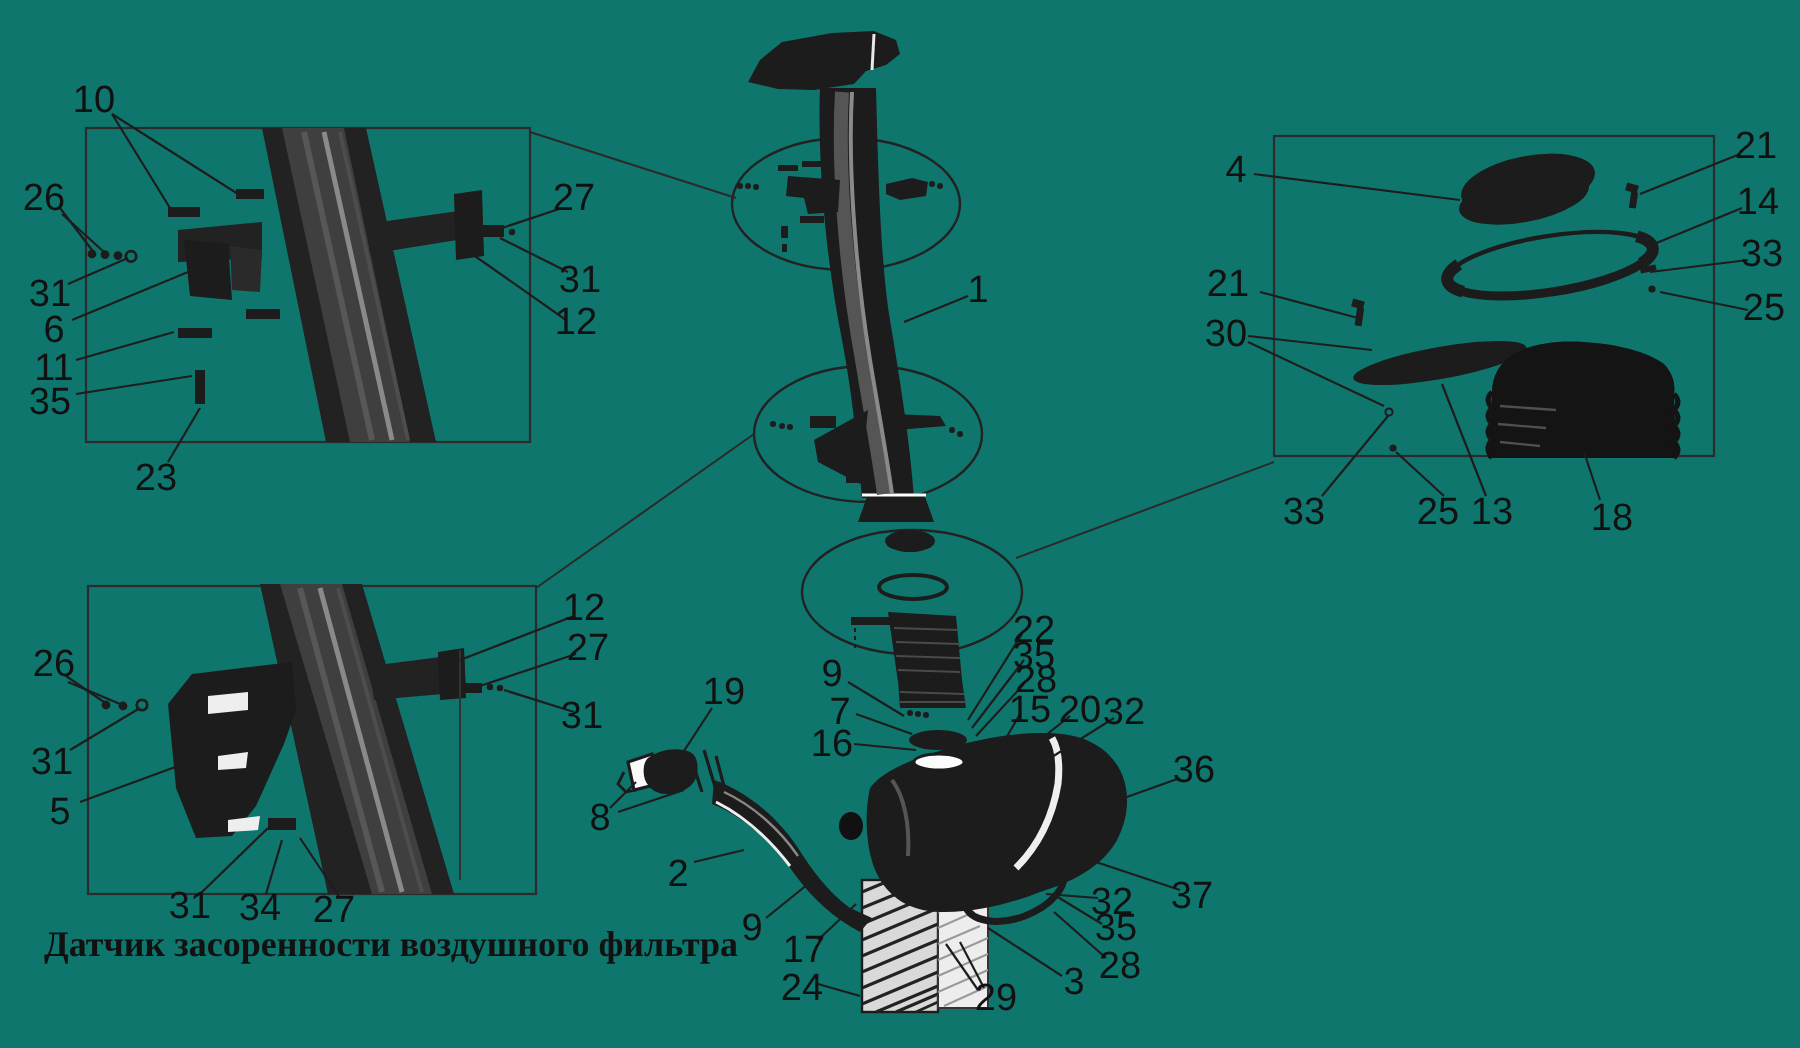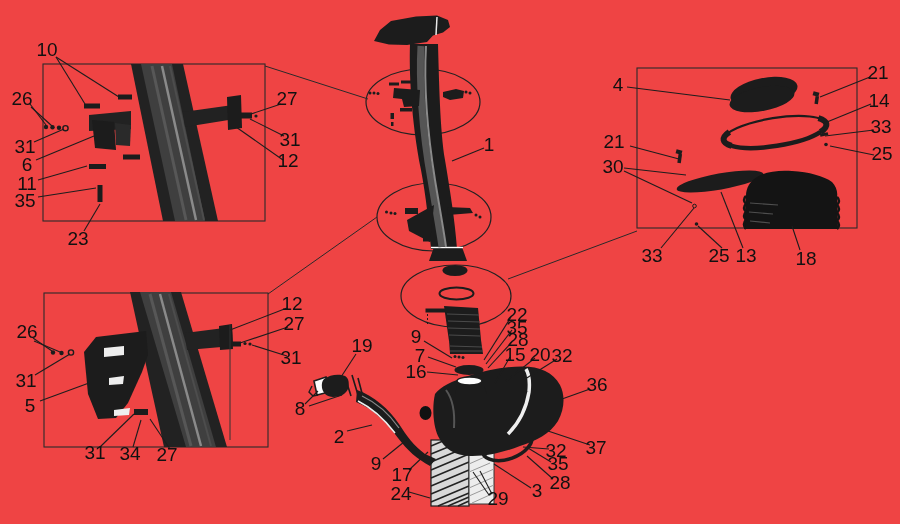--- a/index.html
+++ b/index.html
@@ -1,16 +1,16 @@
 <!DOCTYPE html>
 <html><head>
 <meta charset="utf-8">
 <style>
   html,body{margin:0;padding:0;background:#fff;}
-  #page{position:relative;width:900px;height:524px;background:#ef4444;overflow:hidden;}
+  #page{position:relative;width:900px;height:524px;background:#0f766e;overflow:hidden;}
   svg{position:absolute;left:0;top:0;}
   .wm{position:absolute;left:556px;top:382px;font-family:"Liberation Sans",sans-serif;
       font-size:46px;font-weight:bold;color:transparent;-webkit-text-stroke:1.5px #cbcbcb;}
   .cap{position:absolute;left:22px;top:462px;font-family:"Liberation Serif",serif;
       font-size:18px;font-weight:bold;color:#111;}
 </style>
 </head>
 <body>
 <div id="page">
 <svg width="900" height="524" viewBox="0 0 900 524">
@@ -297,13 +297,14 @@
     <text x="537" y="497">3</text>
     <text x="498" y="505">29</text>
     <text x="401" y="500">24</text>
     <text x="402" y="481">17</text>
     <text x="376" y="470">9</text>
     <text x="339" y="443">2</text>
     <text x="362" y="352">19</text>
     <text x="300" y="415">8</text>
   </g>
 </svg>
+<div class="cap">Датчик засоренности воздушного фильтра</div>
 </div>
 
 </body></html>

